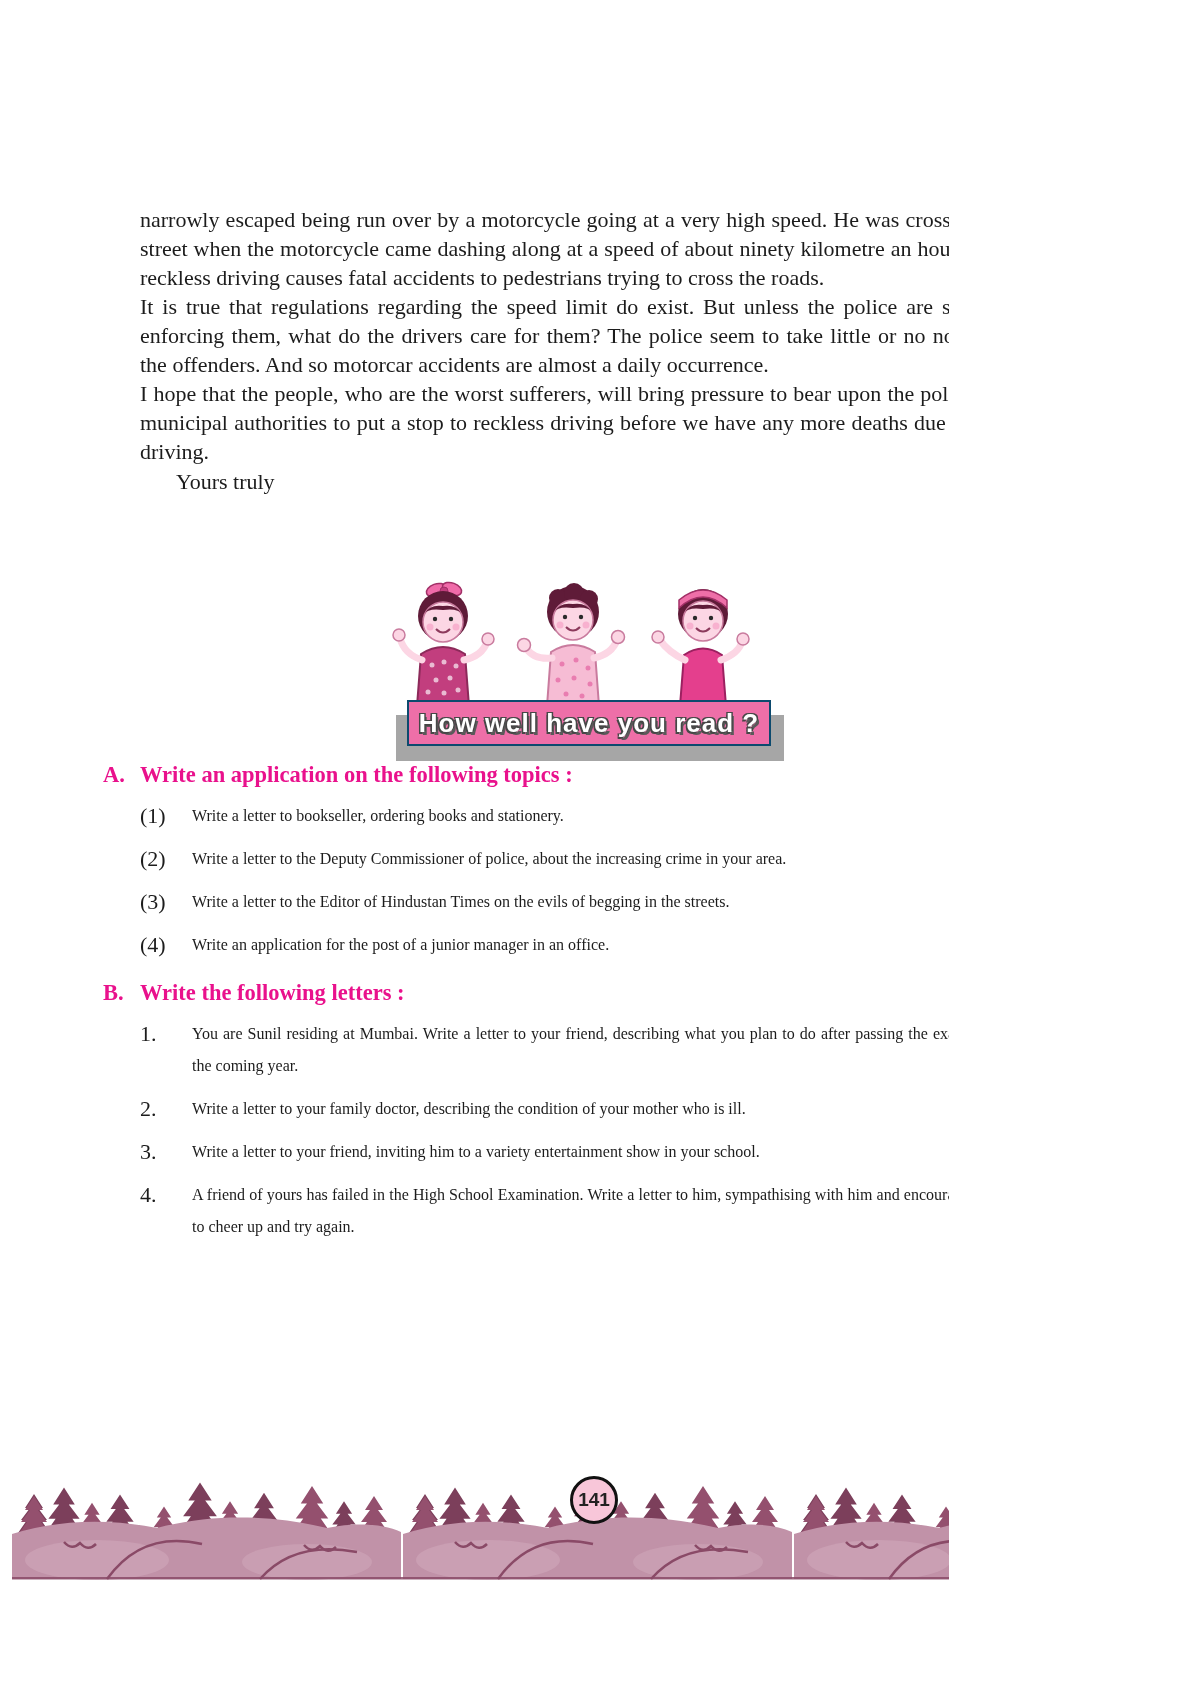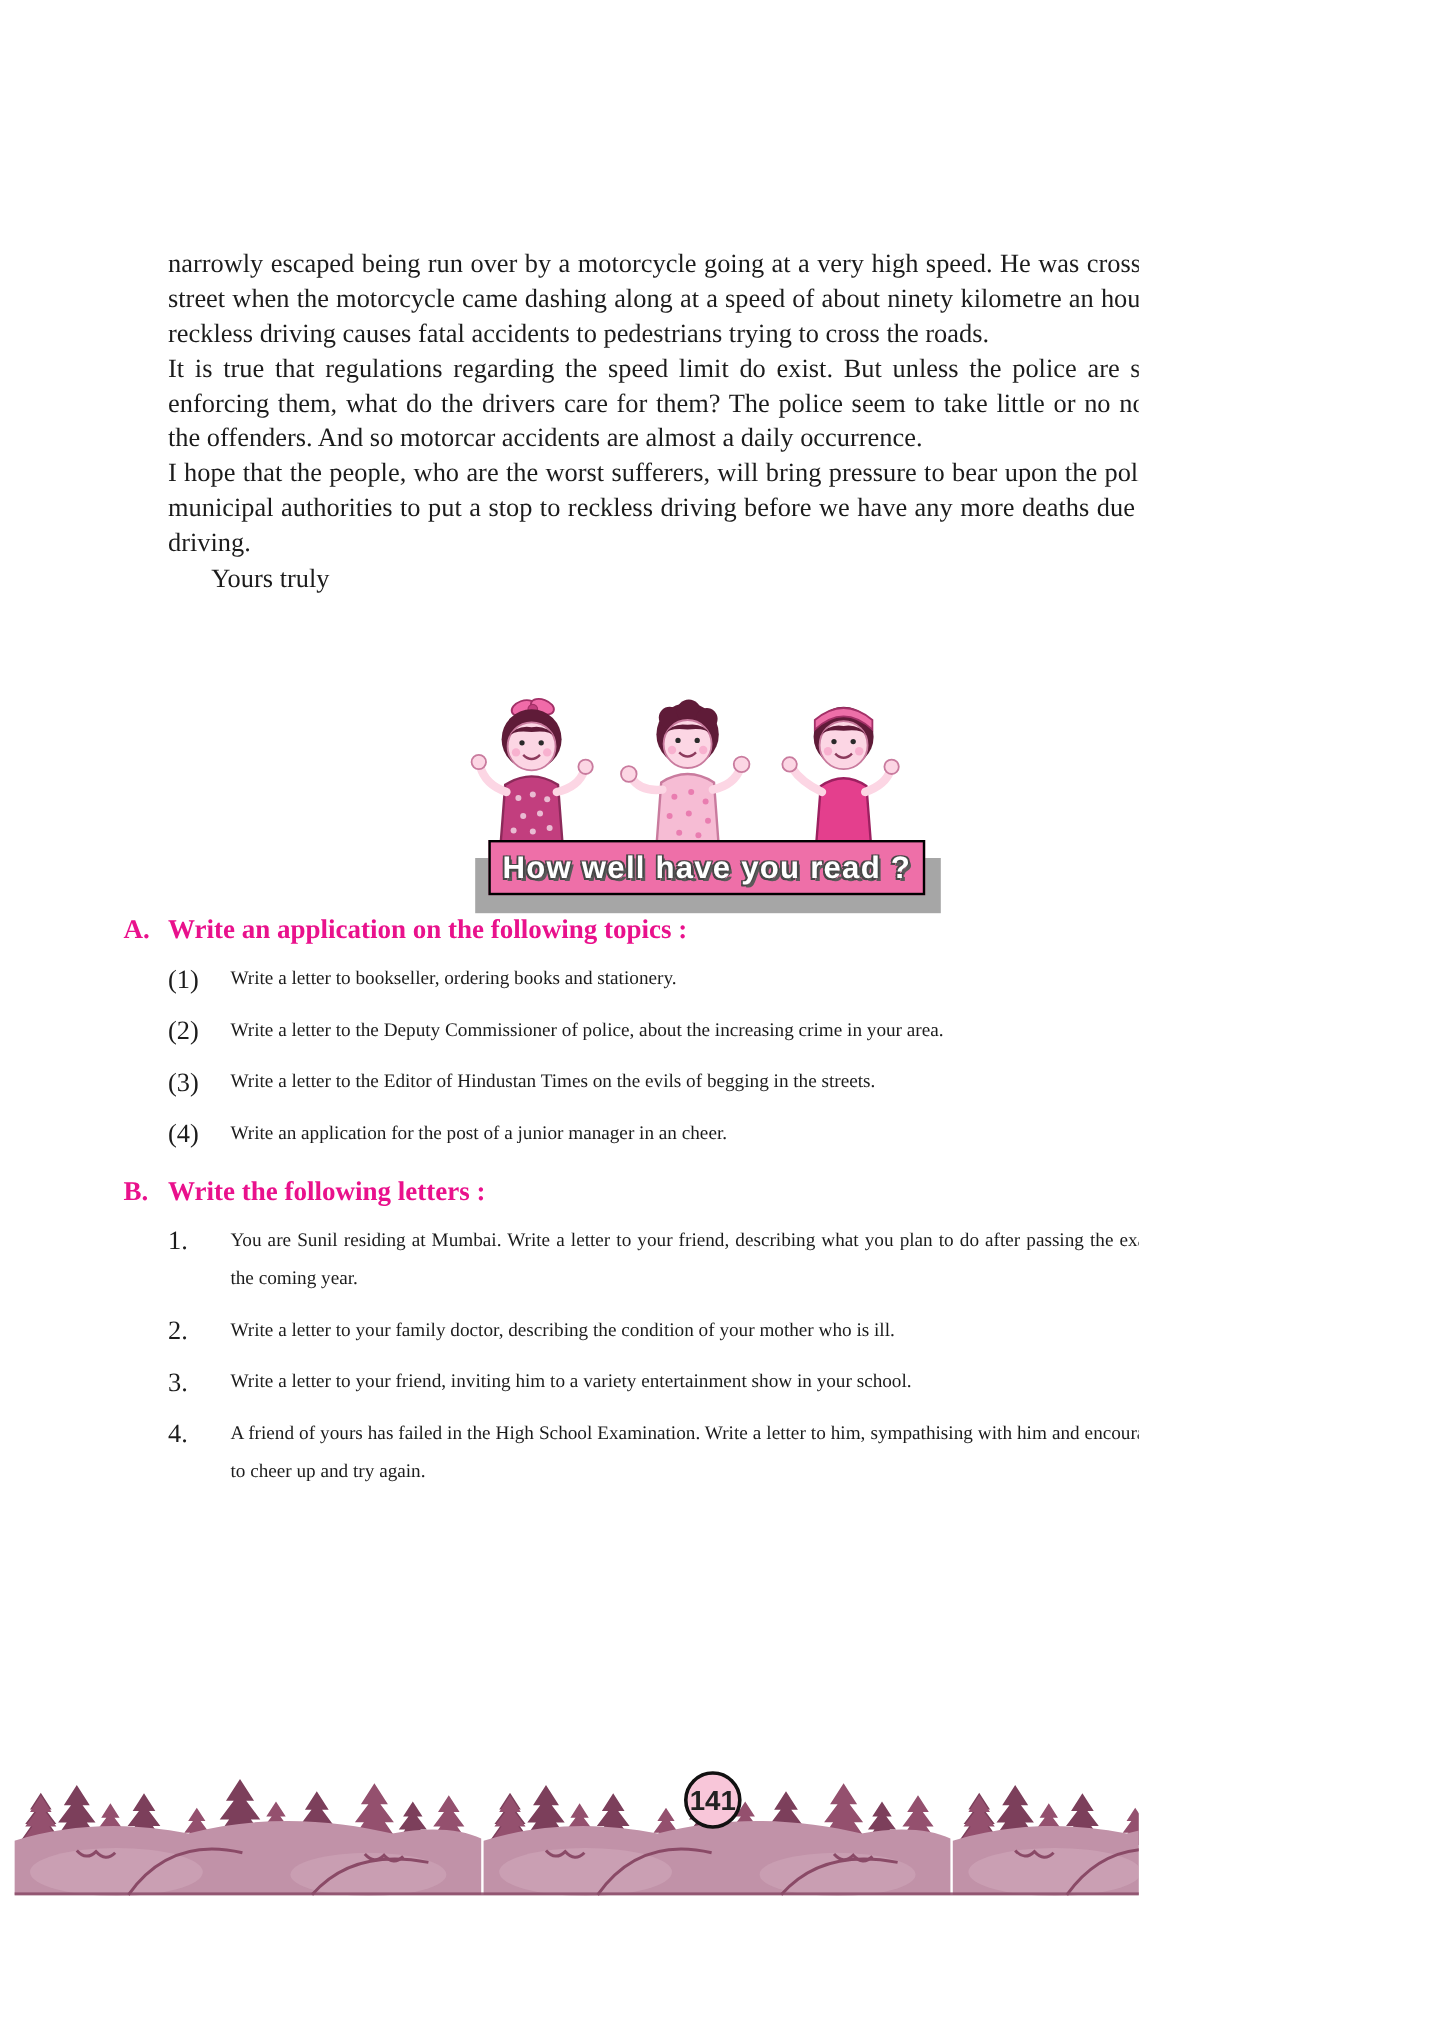--- a/index.html
+++ b/index.html
@@ -8,21 +8,21 @@
 
   
   .content{position:absolute;top:205px;left:140px;width:872px;}
   .content p{margin:0;font-size:22px;line-height:29px;text-align:justify;}
   .content p.signoff{text-align:left;line-height:31px;margin-left:36px;}
 
   
   .kids-svg{position:absolute;left:388px;top:580px;width:400px;height:130px;}
   .banner-shadow{position:absolute;left:396px;top:715px;width:388px;height:46px;background:#a6a6a6;}
   .banner-bar{position:absolute;left:407px;top:700px;width:364px;height:46px;background:#ee6fa8;
-              border:2px solid #000000;box-sizing:border-box;
+              border:2px solid #0c4a6e;box-sizing:border-box;
               display:flex;align-items:center;justify-content:center;}
   .banner-bar span{font-family:"Liberation Sans", sans-serif;font-weight:bold;font-size:26px;
               color:#ffffff;letter-spacing:1px;white-space:nowrap;
               text-shadow:-1.5px -1.5px 0 #474747,1.5px -1.5px 0 #474747,
                           -1.5px 1.5px 0 #474747,2.5px 2.5px 0 #5a5a5a;}
 
   
   .sections{position:absolute;top:760px;left:103px;width:909px;}
   .sec-heading{display:flex;font-weight:bold;font-size:22.5px;line-height:30px;margin-bottom:10px;}
   .sec-heading .sec-label{width:37px;flex:0 0 37px;}
@@ -30,21 +30,21 @@
   .item{display:flex;margin-bottom:11px;}
   .item .num{flex:0 0 52px;width:52px;font-size:22px;line-height:32px;}
   .item .itext{flex:1;font-size:16px;line-height:32px;text-align:justify;}
   .gap-b{height:6px;}
 
   
   .footer-svg{position:absolute;left:12px;top:1482px;width:1163px;height:98px;}
   .page-circle{position:absolute;left:570px;top:1476px;width:48px;height:48px;border-radius:50%;
                background:#f8c6d9;border:3px solid #111111;box-sizing:border-box;
                display:flex;align-items:center;justify-content:center;
-               font-family:"Liberation Sans", sans-serif;font-weight:bold;font-size:23px;color:#222222;}
+               font-family:"Liberation Sans", sans-serif;font-weight:bold;font-size:19px;color:#222222;}
   .book-label{position:absolute;left:975px;top:1492px;width:140px;text-align:center;
               font-family:"Liberation Sans", sans-serif;font-size:17px;letter-spacing:1px;color:#4c1d95;}
 </style>
 </head>
 <body>
 
 <div class="page">
 
   <div class="content">
     <p>narrowly escaped being run over by a motorcycle going at a very high speed. He was crossing the street when the motorcycle came dashing along at a speed of about ninety kilometre an hour. Such reckless driving causes fatal accidents to pedestrians trying to cross the roads.</p>
@@ -150,21 +150,21 @@
       <div class="item">
         <span class="num">(2)</span>
         <span class="itext">Write a letter to the Deputy Commissioner of police, about the increasing crime in your area.</span>
       </div>
       <div class="item">
         <span class="num">(3)</span>
         <span class="itext">Write a letter to the Editor of Hindustan Times on the evils of begging in the streets.</span>
       </div>
       <div class="item">
         <span class="num">(4)</span>
-        <span class="itext">Write an application for the post of a junior manager in an cheer.</span>
+        <span class="itext">Write an application for the post of a junior manager in an office.</span>
       </div>
     </div>
 
     <div class="gap-b"></div>
 
     <div class="sec-heading" style="color:#e9118c;">
       <span class="sec-label">B.</span>
       <span>Write the following letters :</span>
     </div>
     <div class="sec-items">

